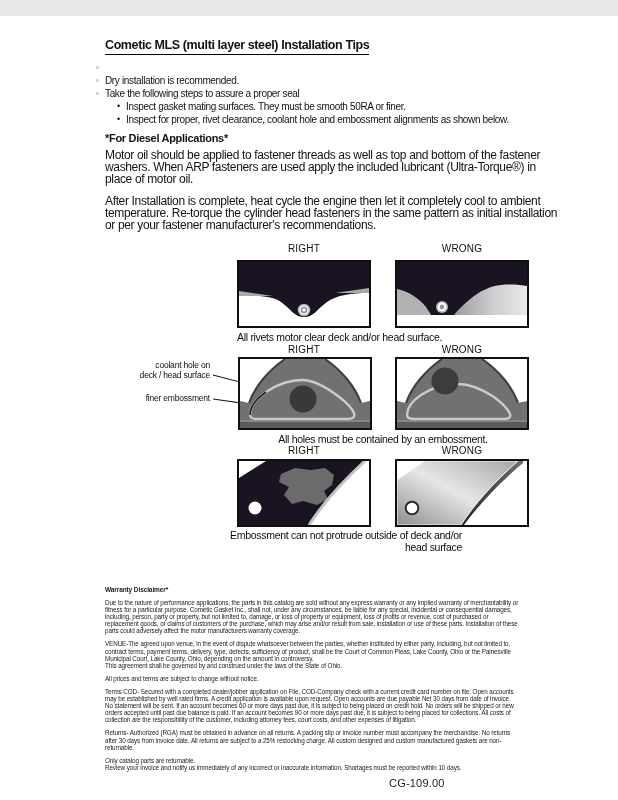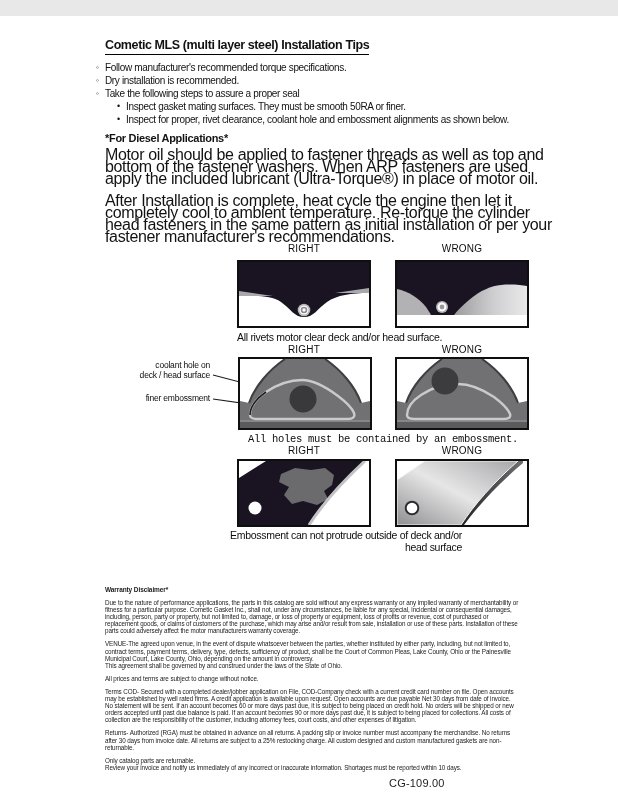--- a/index.html
+++ b/index.html
@@ -12,21 +12,21 @@
   .title{
     left:105px;top:22px;font-size:12.5px;font-weight:bold;letter-spacing:-0.4px;
     border-bottom:1.6px solid #000;padding-bottom:2px;white-space:nowrap;
   }
   .bullets{left:96px;top:45px;font-size:10px;letter-spacing:-0.35px;}
   .bullet-row{display:flex;align-items:flex-start;line-height:13px;}
   .bullet-glyph{width:9px;flex:0 0 9px;font-size:8px;line-height:13px;}
   .sub-bullets{margin-left:21px;}
   .sub-bullets .bullet-glyph{font-size:9px;}
   .diesel-heading{left:105px;top:116px;font-size:11px;font-weight:bold;letter-spacing:-0.3px;}
-  .body-paras{left:105px;top:133px;width:455px;font-size:16px;letter-spacing:-0.35px;}
+  .body-paras{left:105px;top:133px;width:455px;font-size:12px;letter-spacing:-0.35px;}
   .body-paras p{margin:0 0 10px 0;line-height:12px;}
   .rw-label{font-size:10px;letter-spacing:0.2px;color:#0d0d0d;width:134px;text-align:center;}
   .panel{border:2px solid #0f0f0f;width:130px;background:#fff;line-height:0;}
   .panel svg{display:block;}
   .caption{font-size:10.5px;letter-spacing:-0.3px;color:#0d0d0d;line-height:12px;}
   .anno{font-size:8.5px;letter-spacing:-0.2px;line-height:9.5px;width:90px;text-align:right;white-space:pre-line;color:#0d0d0d;}
   .warranty{left:105px;top:570px;width:414px;font-size:6.3px;letter-spacing:-0.1px;color:#1b1b1b;}
   .warranty h4{margin:0 0 6px 0;font-size:6.5px;font-weight:bold;}
   .warranty p{margin:0 0 6px 0;line-height:7.1px;white-space:pre-line;}
   .page-number{left:389px;top:761px;font-size:11px;color:#1c1c1c;letter-spacing:0.2px;}
@@ -34,21 +34,20 @@
 </head>
 <body>
 
 <div class="page">
 
   <div class="abs title">Cometic MLS (multi layer steel) Installation Tips</div>
 
   <div class="abs bullets">
     <div class="bullet-row">
       <span class="bullet-glyph">◦</span>
-      <span>Follow manufacturer's recommended torque specifications.</span>
     </div>
     <div class="bullet-row">
       <span class="bullet-glyph">◦</span>
       <span>Dry installation is recommended.</span>
     </div>
     <div class="bullet-row">
       <span class="bullet-glyph">◦</span>
       <span>Take the following steps to assure a proper seal</span>
     </div>
     <div class="sub-bullets">
@@ -141,21 +140,21 @@
       <path d="M130,0 H85 C101,11 115,27 121,44 L130,42 Z" fill="#ffffff"></path>
       <path d="M45,0 C29,11 15,27 9,44" stroke="#3e3e40" stroke-width="2" fill="none"></path>
       <path d="M85,0 C101,11 115,27 121,44" stroke="#3e3e40" stroke-width="2" fill="none"></path>
       <path d="M10,56 C10,49 15,42 24,36 C36,28 50,25 61,25 C73,25 85,30 97,38 C105,44 111,50 113,55 C114,58 112,60 107,60 L17,60 C12,60 10,59 10,56 Z" fill="none" stroke="#cacaca" stroke-width="2.4"></path>
       <circle cx="48" cy="22" r="13.5" fill="#3c3c3e"></circle>
       <line x1="0" y1="62" x2="130" y2="62" stroke="#9c9c9e" stroke-width="1"></line>
       <rect y="63" width="130" height="6" fill="#5b5b5d"></rect>
     </svg>
   </div>
 
-  <div class="abs caption" style="left:237px;top:417px;width:292px;text-align:center;font-family:Liberation Mono, monospace;">All holes must be contained by an embossment.</div>
+  <div class="abs caption" style="left:237px;top:417px;width:292px;text-align:center;">All holes must be contained by an embossment.</div>
 
   <div class="abs rw-label" style="left:237px;top:429px;">RIGHT</div>
   <div class="abs rw-label" style="left:395px;top:429px;">WRONG</div>
 
   <div class="abs panel" style="left:237px;top:443px;">
     <svg width="130" height="64" viewBox="0 0 130 64">
       <rect width="130" height="64" fill="#ffffff"></rect>
       <path d="M27,0 H126 C103,21 83,44 70,64 L0,64 V17 Z" fill="#1a1322"></path>
       <path d="M42,13 L56,7 L72,9 L86,7 L95,14 L93,24 L85,30 L89,38 L78,44 L64,40 L53,43 L45,34 L50,26 L40,21 Z" fill="#6b6b6d"></path>
       <path d="M126,0 C103,21 83,44 70,64" stroke="#c3c3c5" stroke-width="3" fill="none"></path>

